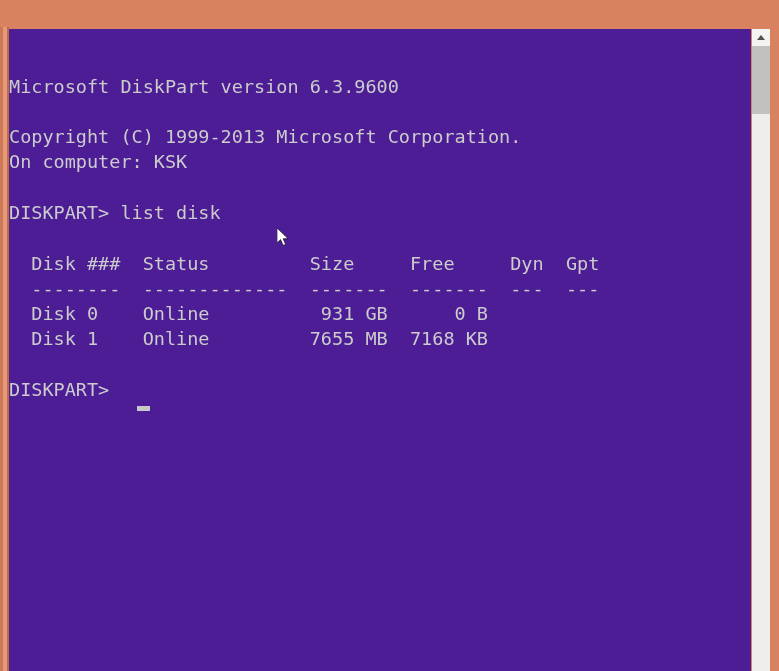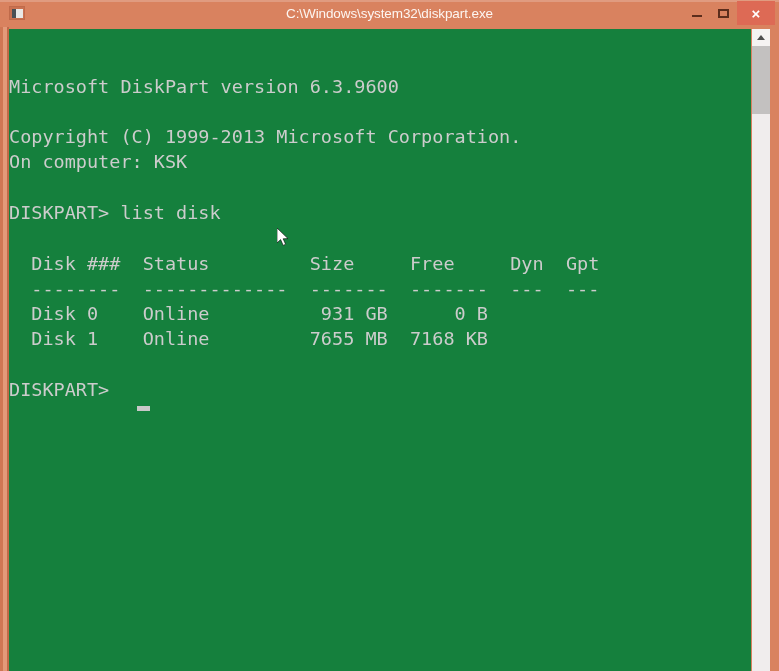--- a/index.html
+++ b/index.html
@@ -118,21 +118,21 @@
     font-family: "Liberation Sans", sans-serif;
   }
 
   
   #console {
     position: absolute;
     left: 9px;
     top: 29px;
     width: 742px;
     height: 642px;
-    background: #15803d;
+    background: #4c1d95;
     overflow: hidden;
   }
 
   #console-text {
     position: absolute;
     left: 0px;
     top: 0px;
     color: #cccccc;
     font-family: "DejaVu Sans Mono", "Liberation Mono", monospace;
     font-size: 18.5px;
@@ -219,41 +219,20 @@
     width: 9px;
     bottom: 0;
     background: linear-gradient(90deg,#cf7754 0 35%, #e39a79 35% 78%, #c06a48 78% 100%);
   }
 </style>
 </head>
 <body>
 
 <div id="window">
 
-  <div id="titlebar">
-    <div id="titlebar-topline"></div>
-
-    <div id="app-icon">
-      <span class="glyph"></span>
-    </div>
-
-    <div id="title-text">C:\Windows\system32\diskpart.exe</div>
-
-    <div class="winbtn" id="btn-min">
-      <span class="bar"></span>
-    </div>
-
-    <div class="winbtn" id="btn-max">
-      <span class="box"></span>
-    </div>
-
-    <div class="winbtn" id="btn-close">
-      <span class="x">×</span>
-    </div>
-  </div>
 
   <div id="left-edge"></div>
   <div id="right-edge"></div>
 
   <div id="console">
     <pre id="console-text">Microsoft DiskPart version 6.3.9600
 
 Copyright (C) 1999-2013 Microsoft Corporation.
 On computer: KSK
 

